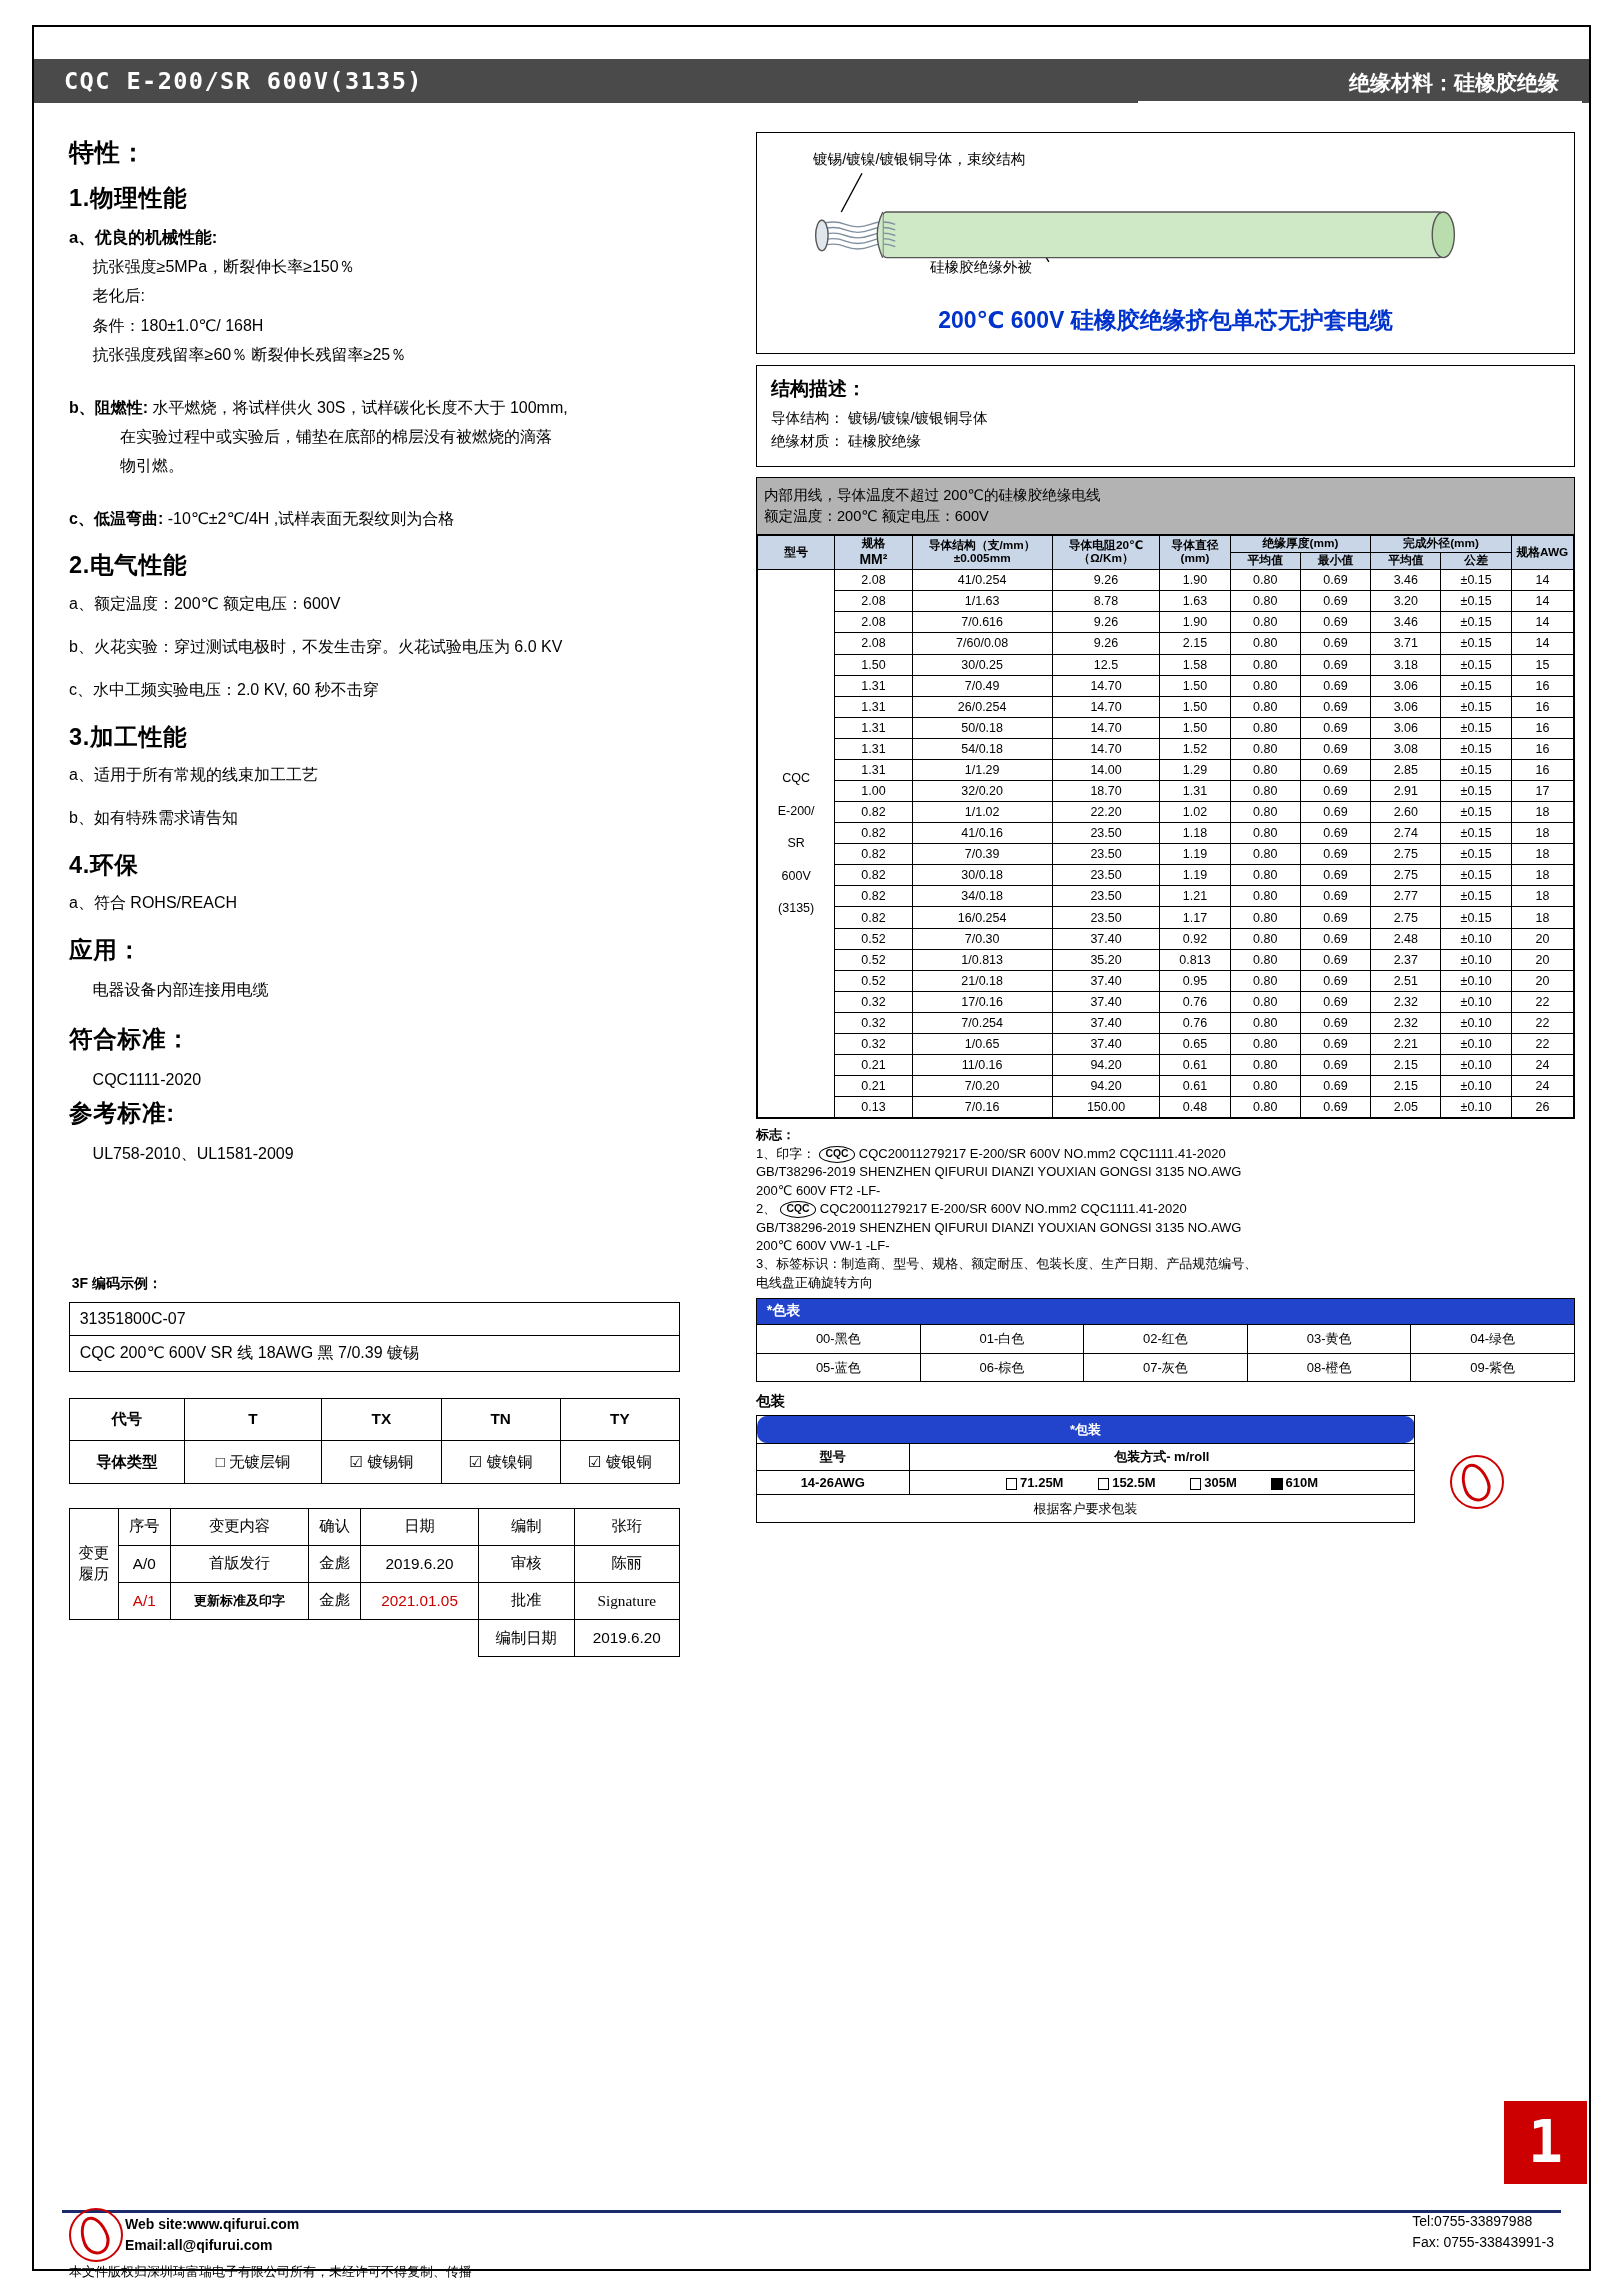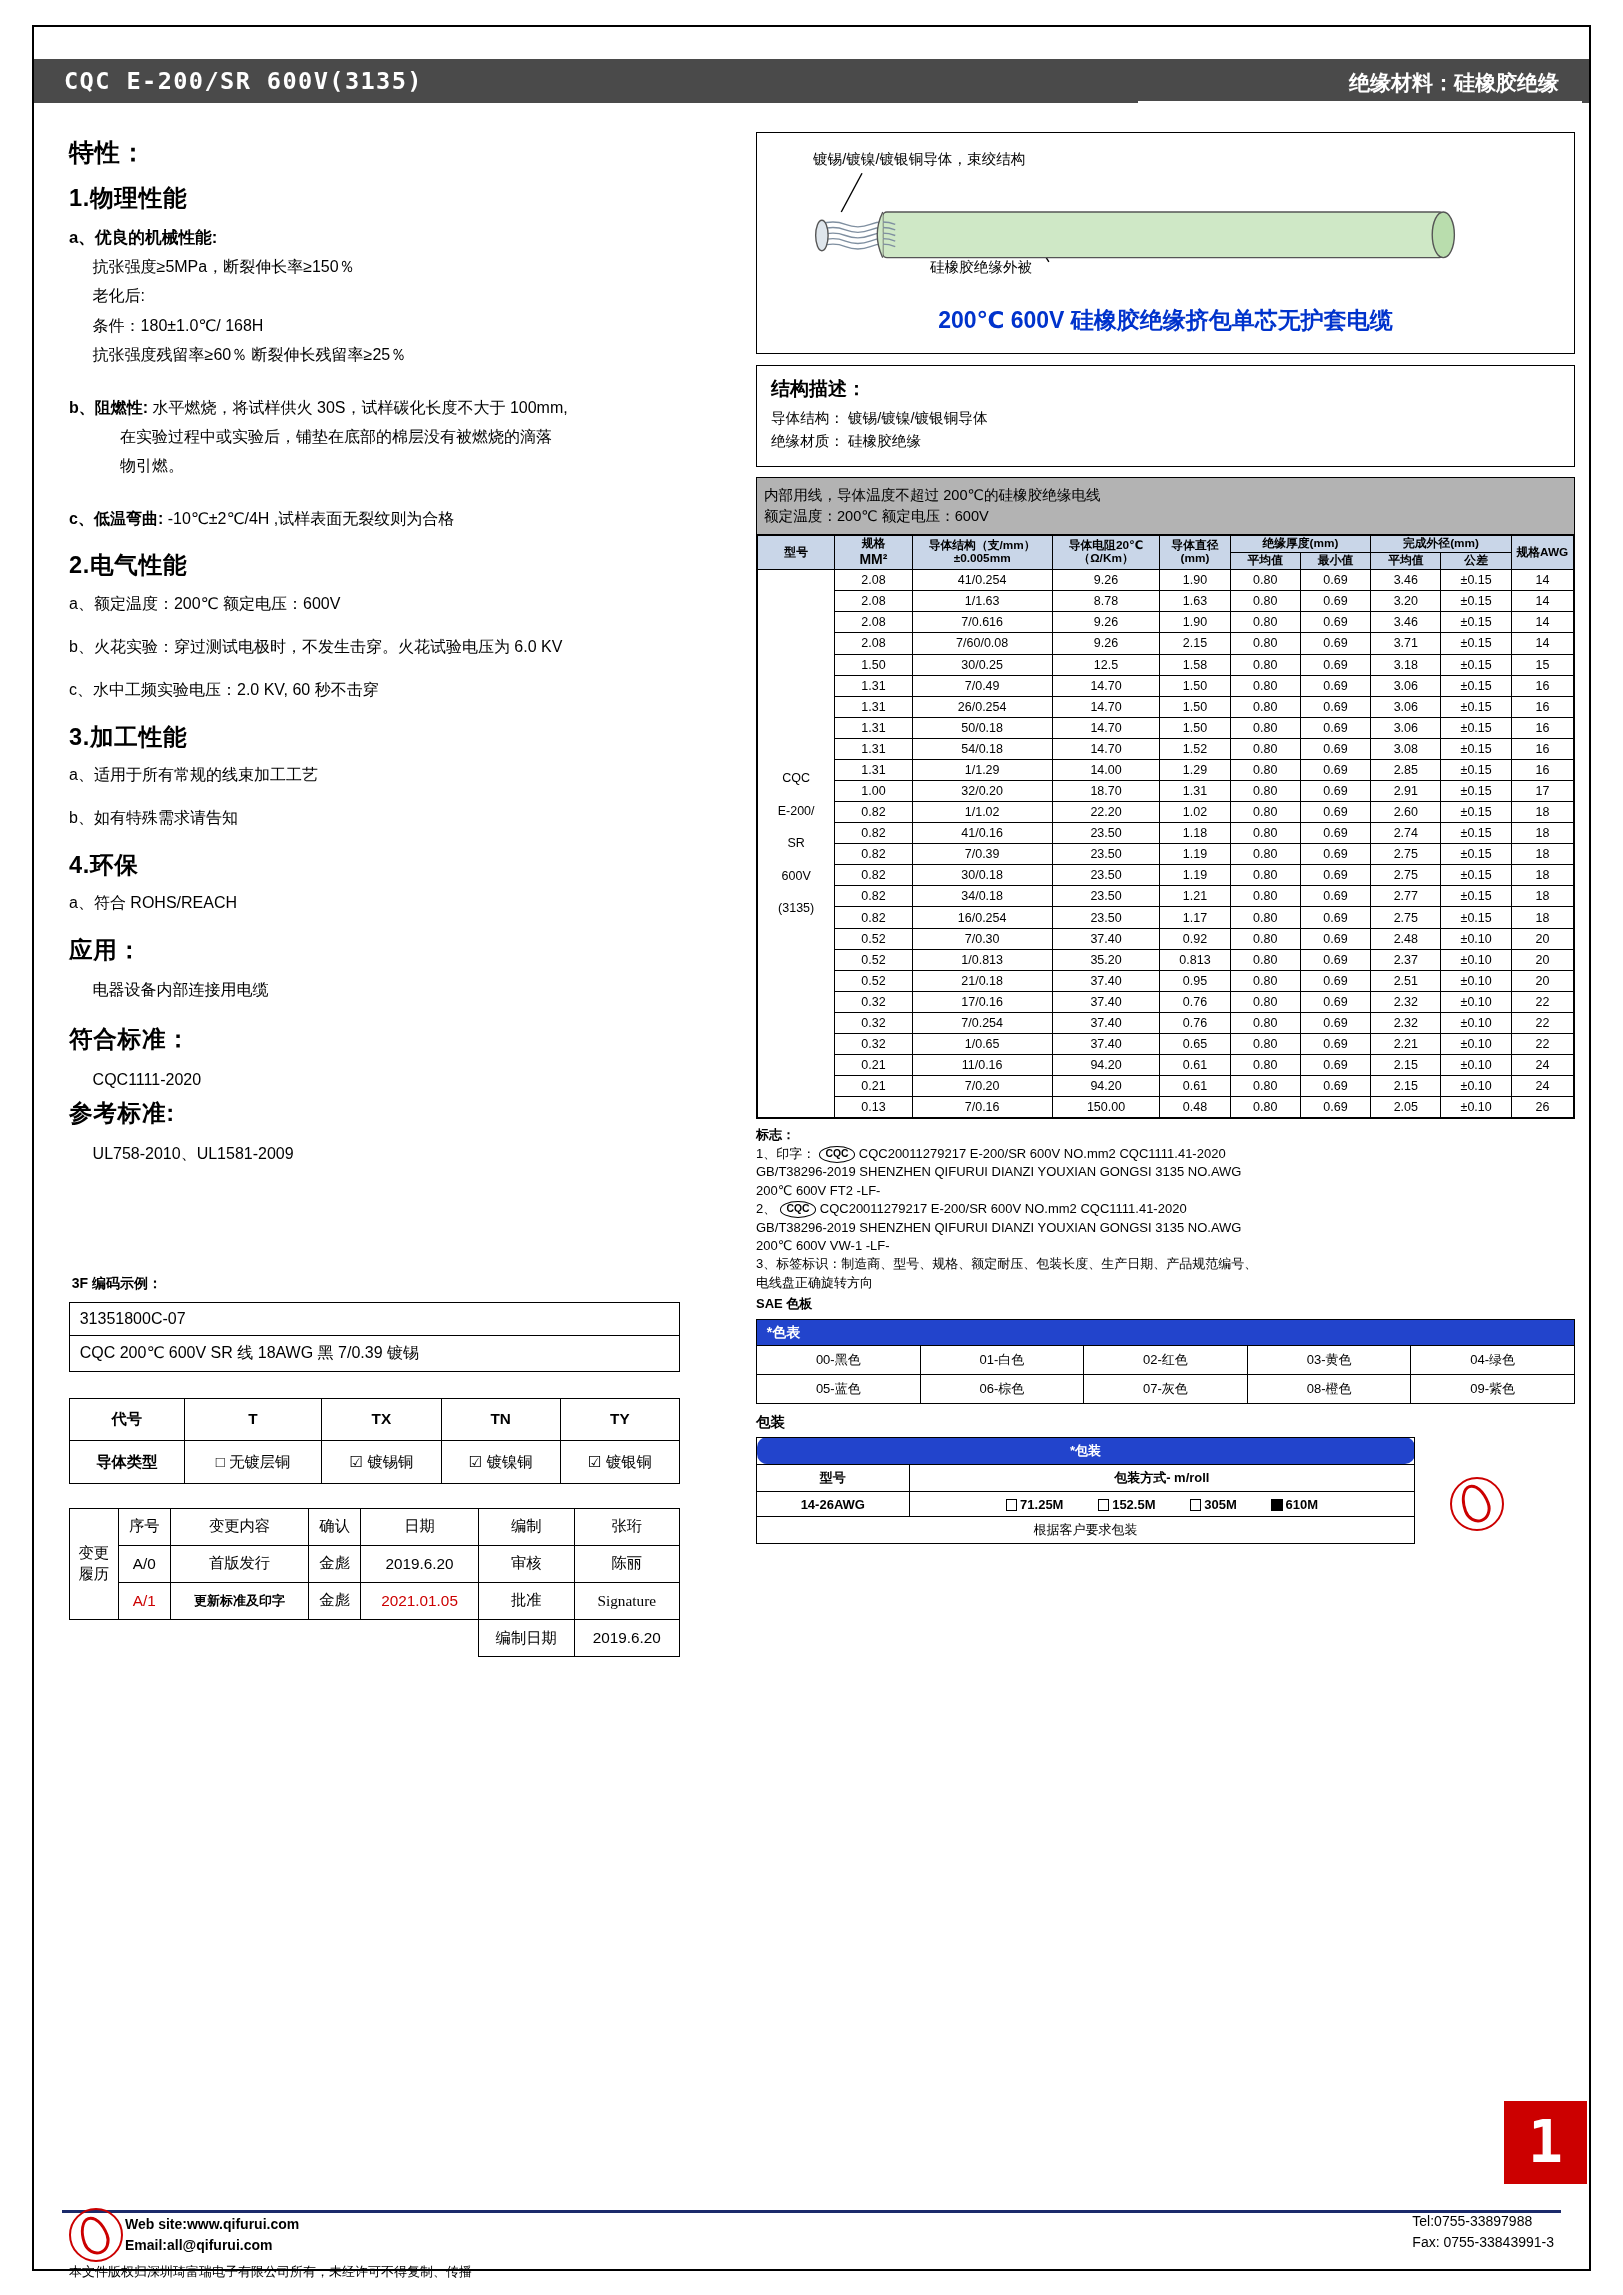--- a/index.html
+++ b/index.html
@@ -605,21 +605,20 @@
       <div>200℃  600V FT2 -LF-</div>
       <div>
         <span>2、</span>
         <span class="cqc-oval">CQC</span>
         <span>CQC20011279217      E-200/SR      600V      NO.mm2      CQC1111.41-2020</span>
       </div>
       <div>GB/T38296-2019 SHENZHEN QIFURUI DIANZI YOUXIAN GONGSI     3135 NO.AWG</div>
       <div>200℃  600V VW-1 -LF-</div>
       <div>3、标签标识：制造商、型号、规格、额定耐压、包装长度、生产日期、产品规范编号、</div>
       <div>电线盘正确旋转方向</div>
-      <div style="font-weight:bold;margin-top:2.8px">SAE 色板</div>
     </div>
 
     <div style="margin-top:5.6px">
       <div class="ct-title" style="width:819px;box-sizing:border-box;text-align:left;padding-left:9.7px">*色表</div>
       <table class="ct">
         <tbody>
             <tr>
           <td>00-黑色</td>
           <td>01-白色</td>
           <td>02-红色</td>

